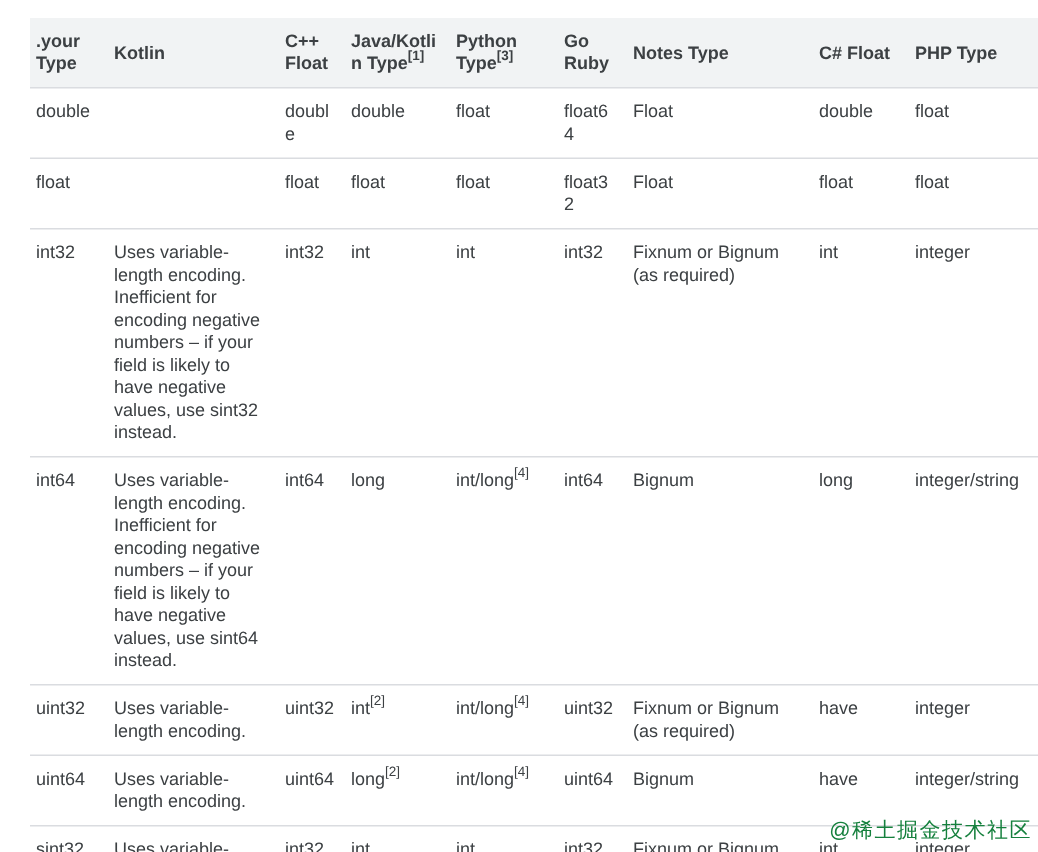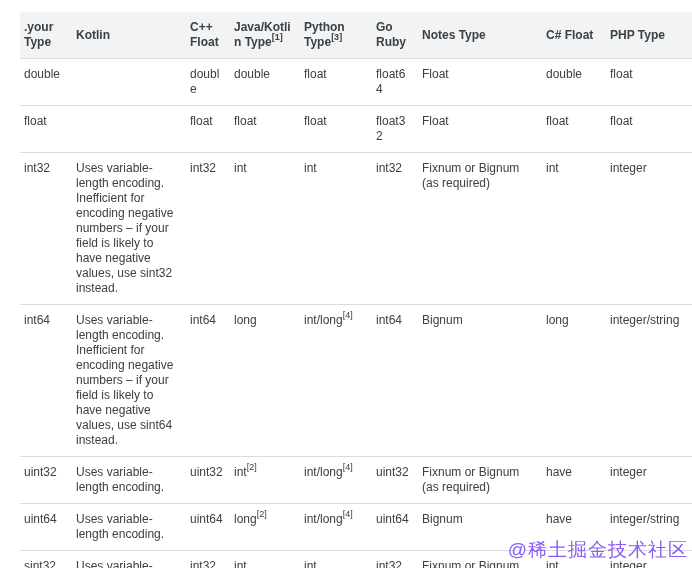--- a/index.html
+++ b/index.html
@@ -50,22 +50,22 @@
   table.types sup {
     font-size: 9px;
     line-height: 0;
     position: relative;
     top: -1px;
   }
   .watermark {
     position: absolute;
     right: 4px;
     bottom: 5px;
-    font-size: 19px;
-    color: #8b5cf6;
+    font-size: 14px;
+    color: #15803d;
     letter-spacing: 1px;
     white-space: nowrap;
   }
 </style>
 </head>
 <body>
 
 <div class="table-wrap">
   <table class="types">
     <colgroup>

